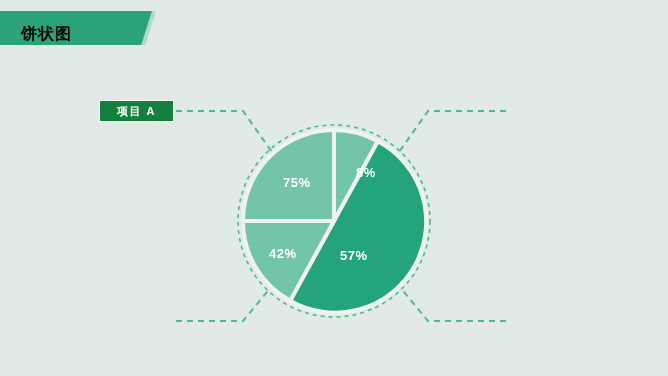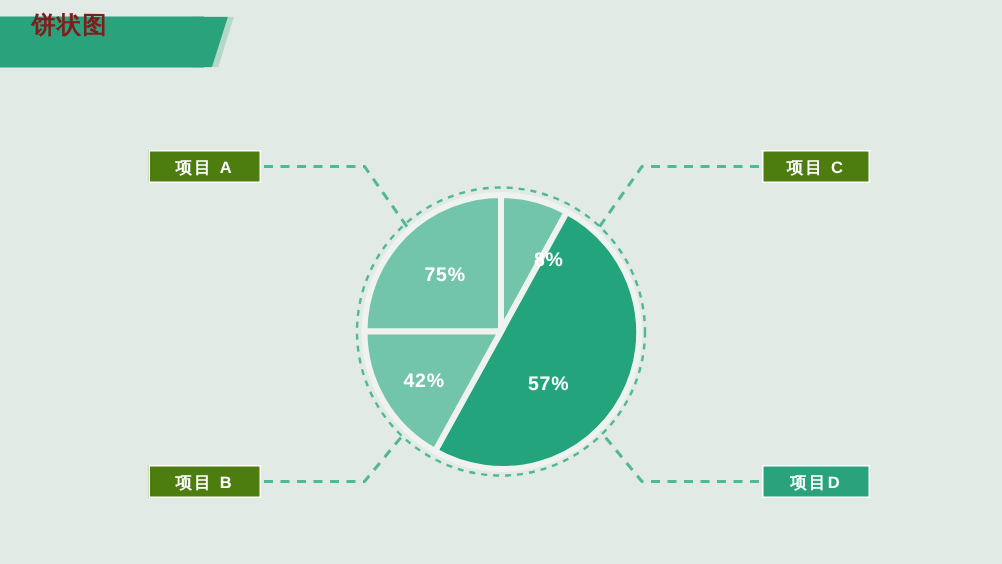--- a/index.html
+++ b/index.html
@@ -50,25 +50,25 @@
     height: 34px;
     background: #8dc8b3;
     opacity: 0.55;
     -webkit-clip-path: polygon(25% 0, 100% 0, 62% 100%, 0 100%);
     clip-path: polygon(25% 0, 100% 0, 62% 100%, 0 100%);
     z-index: 4;
   }
   #title-text {
     position: absolute;
     left: 21px;
-    top: 8px;
+    top: 24px;
     font-size: 16px;
     font-weight: bold;
     letter-spacing: 1px;
-    color: #7f1d1d;
+    color: #000000;
     z-index: 7;
     line-height: 19px;
     white-space: nowrap;
   }
 
   
   #connectors, #pie-svg {
     position: absolute;
     left: 0;
     top: 0;
@@ -88,21 +88,21 @@
     justify-content: center;
     font-size: 11px;
     font-weight: bold;
     letter-spacing: 1.5px;
     color: #ffffff;
     z-index: 8;
     white-space: nowrap;
     border: 1px solid #ffffff;
   }
   .item-box.light {
-    background: #4d7c0f;
+    background: #15803d;
   }
   .item-box.dark {
     background: #2aa37d;
   }
   #item-a { left: 99px;  top: 100px; width: 75px; }
   #item-c { left: 508px; top: 100px; width: 72px; }
   #item-b { left: 99px;  top: 310px; width: 75px; }
   #item-d { left: 508px; top: 310px; width: 72px; }
 
   
@@ -110,21 +110,21 @@
     position: absolute;
     font-size: 13px;
     font-weight: bold;
     color: #ffffff;
     z-index: 9;
     letter-spacing: 0.5px;
     white-space: nowrap;
   }
   #pct-0 { left: 283px; top: 175px; }  
   #pct-1 { left: 356px; top: 165px; }  
-  #pct-2 { left: 352px; top: 248px; }  
+  #pct-2 { left: 340px; top: 248px; }  
   #pct-3 { left: 269px; top: 246px; }  
 </style>
 </head>
 <body>
 
 <div id="slide">
 
   <div id="title-banner-ghost"></div>
   <div id="title-banner-skew"></div>
   <div id="title-banner"></div>
@@ -157,17 +157,14 @@
       <path d="M0,0 L-43.9,79.7 A91,91 0 0,1 -91,0 Z" fill="#72c4ab" stroke="#eef3f0" stroke-width="4"></path>
     </g>
   </svg>
 
   <div class="pct-label" id="pct-0">75%</div>
   <div class="pct-label" id="pct-1">8%</div>
   <div class="pct-label" id="pct-2">57%</div>
   <div class="pct-label" id="pct-3">42%</div>
 
   <div class="item-box light" id="item-a">项目 A</div>
-  <div class="item-box light" id="item-b">项目 B</div>
-  <div class="item-box light" id="item-c">项目 C</div>
-  <div class="item-box dark" id="item-d">项目D</div>
 
 </div>
 
 </body></html>

